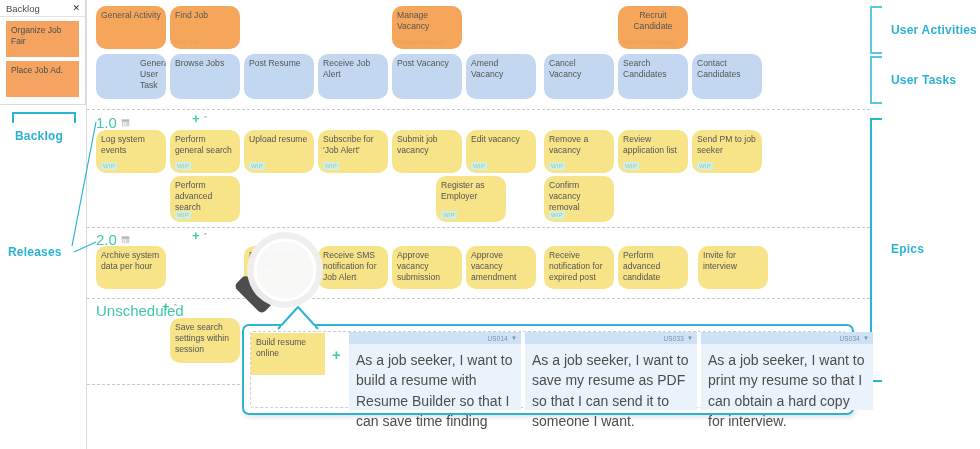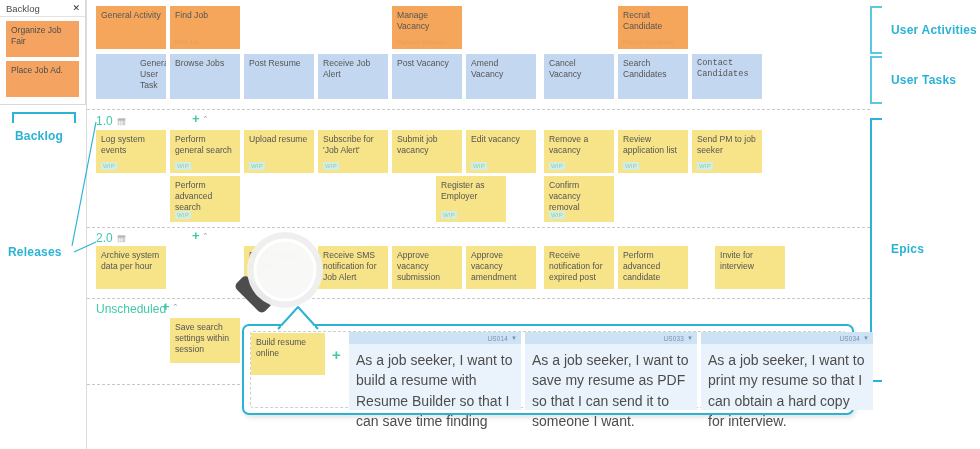--- a/index.html
+++ b/index.html
@@ -49,38 +49,38 @@
   
   .board { position: absolute; left: 87px; top: 0; right: 0; height: 449px; }
 
   .row-sep {
     position: absolute; left: 0; right: 0; height: 0;
     border-top: 1px dashed #c8c8c8;
   }
 
   .card {
     position: absolute; color: #555; font-size: 8.6px; line-height: 1.3;
-    padding: 4px 5px; overflow: hidden;
+    padding: 4px 5px; overflow: hidden; border-radius: 10px;
   }
   .card.activity { background: #F5A65B; }
   .card.task     { background: #C3D8F0; }
   .card.story    { background: #F7E488; }
   .card-sub {
     position: absolute; left: 5px; bottom: 3px;
     font-size: 6.2px; color: #E0A060; letter-spacing: .1px;
   }
   .wip {
     position: absolute; left: 5px; bottom: 3px;
     font-size: 6px; color: #9dc7b3; background: #CFEFE2;
     padding: 0px 2px; line-height: 8px; letter-spacing: .2px;
   }
 
   
   .rel-head { position: absolute; display: flex; align-items: center; gap: 4px; }
-  .rel-name { color: #3FC9A8; font-size: 12px; }
+  .rel-name { color: #3FC9A8; font-size: 15px; }
   .cal-icon { width: 9px; height: 9px; display: block; }
   .rel-add {
     position: absolute; display: flex; align-items: center; gap: 3px;
   }
   .plus { color: #3FC9A8; font-size: 13px; font-weight: bold; line-height: 9px; }
   .chev { color: #8a8a8a; font-size: 7px; line-height: 9px; }
 
   
   .detail {
     position: absolute; left: 242px; top: 324px; width: 612px; height: 91px;
@@ -183,34 +183,34 @@
       <span class="card-sub"></span>
     </div>
     <div class="card activity" style="left:83px; top:6px; width:70px; height:43px;">
       <span>Find Job</span>
       <span class="card-sub">Find Job</span>
     </div>
     <div class="card activity" style="left:305px; top:6px; width:70px; height:43px;">
       <span>Manage Vacancy</span>
       <span class="card-sub">Manage Vacancy</span>
     </div>
-    <div class="card activity" style="left:531px; top:6px; width:70px; height:43px;">
+    <div class="card activity" style="left:531px; top:6px; width:70px; height:43px;text-align:center;">
       <span>Recruit Candidate</span>
       <span class="card-sub">Recruit Candidate</span>
     </div>
 
     <div class="card task" style="left:9px;   top:54px; width:70px; height:45px;padding-left:44px;">General User Task</div>
     <div class="card task" style="left:83px;  top:54px; width:70px; height:45px;">Browse Jobs</div>
     <div class="card task" style="left:157px; top:54px; width:70px; height:45px;">Post Resume</div>
     <div class="card task" style="left:231px; top:54px; width:70px; height:45px;">Receive Job Alert</div>
     <div class="card task" style="left:305px; top:54px; width:70px; height:45px;">Post Vacancy</div>
     <div class="card task" style="left:379px; top:54px; width:70px; height:45px;">Amend Vacancy</div>
     <div class="card task" style="left:457px; top:54px; width:70px; height:45px;">Cancel Vacancy</div>
     <div class="card task" style="left:531px; top:54px; width:70px; height:45px;">Search Candidates</div>
-    <div class="card task" style="left:605px; top:54px; width:70px; height:45px;font-family:Liberation Mono, monospace;">Contact Candidates</div>
+    <div class="card task" style="left:605px; top:54px; width:70px; height:45px;">Contact Candidates</div>
 
     <div class="rel-head" style="left:9px; top:114px;">
       <span class="rel-name">1.0</span>
       <svg class="cal-icon" viewBox="0 0 12 12">
         <rect x="1" y="2" width="10" height="9" fill="#cfcfcf"></rect>
           <rect x="1" y="2" width="10" height="2.5" fill="#b6b6b6"></rect>
         <rect x="2.5" y="6" width="2" height="1.6" fill="#fff"></rect>
           <rect x="5.5" y="6" width="2" height="1.6" fill="#fff"></rect>
         <rect x="2.5" y="8.4" width="2" height="1.6" fill="#fff"></rect>
           <rect x="5.5" y="8.4" width="2" height="1.6" fill="#fff"></rect>
@@ -301,21 +301,21 @@
     </div>
     <div class="card story" style="left:379px; top:246px; width:70px; height:43px;">
       <span>Approve vacancy amendment</span>
     </div>
     <div class="card story" style="left:457px; top:246px; width:70px; height:43px;">
       <span>Receive notification for expired post</span>
     </div>
     <div class="card story" style="left:531px; top:246px; width:70px; height:43px;">
       <span>Perform advanced candidate</span>
     </div>
-    <div class="card story" style="left:628px; top:246px; width:70px; height:43px;">
+    <div class="card story" style="left:611px; top:246px; width:70px; height:43px;">
       <span>Invite for interview</span>
     </div>
 
     <div class="rel-head" style="left:9px; top:302px;">
       <span class="rel-name">Unscheduled</span>
     </div>
     <div class="rel-add" style="left:75px; top:302px;">
       <span class="plus">+</span>
       <span class="chev">⌃</span>
     </div>

